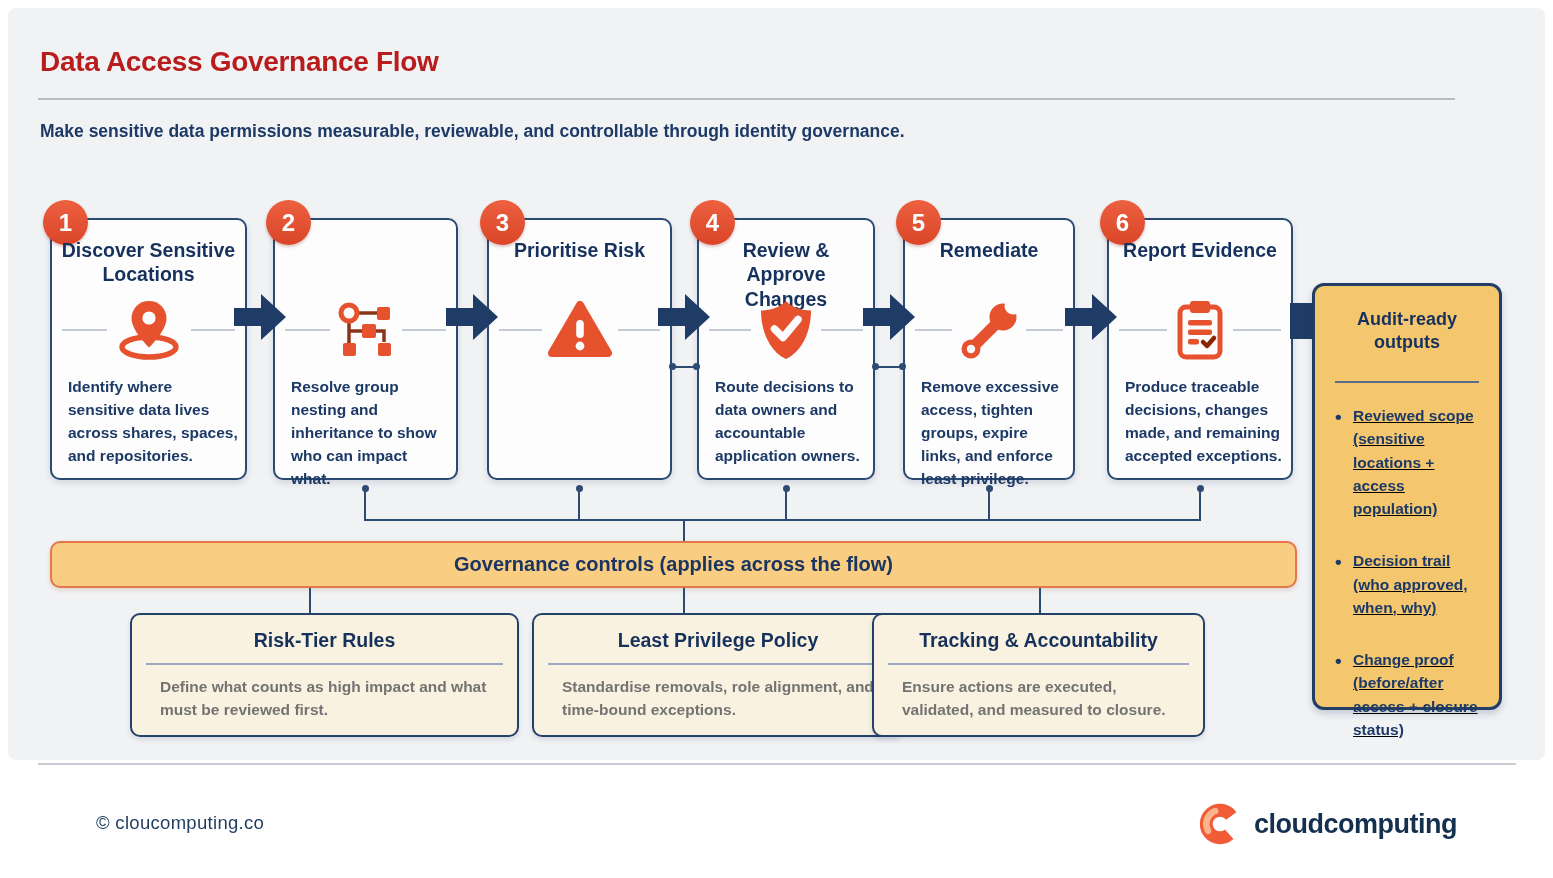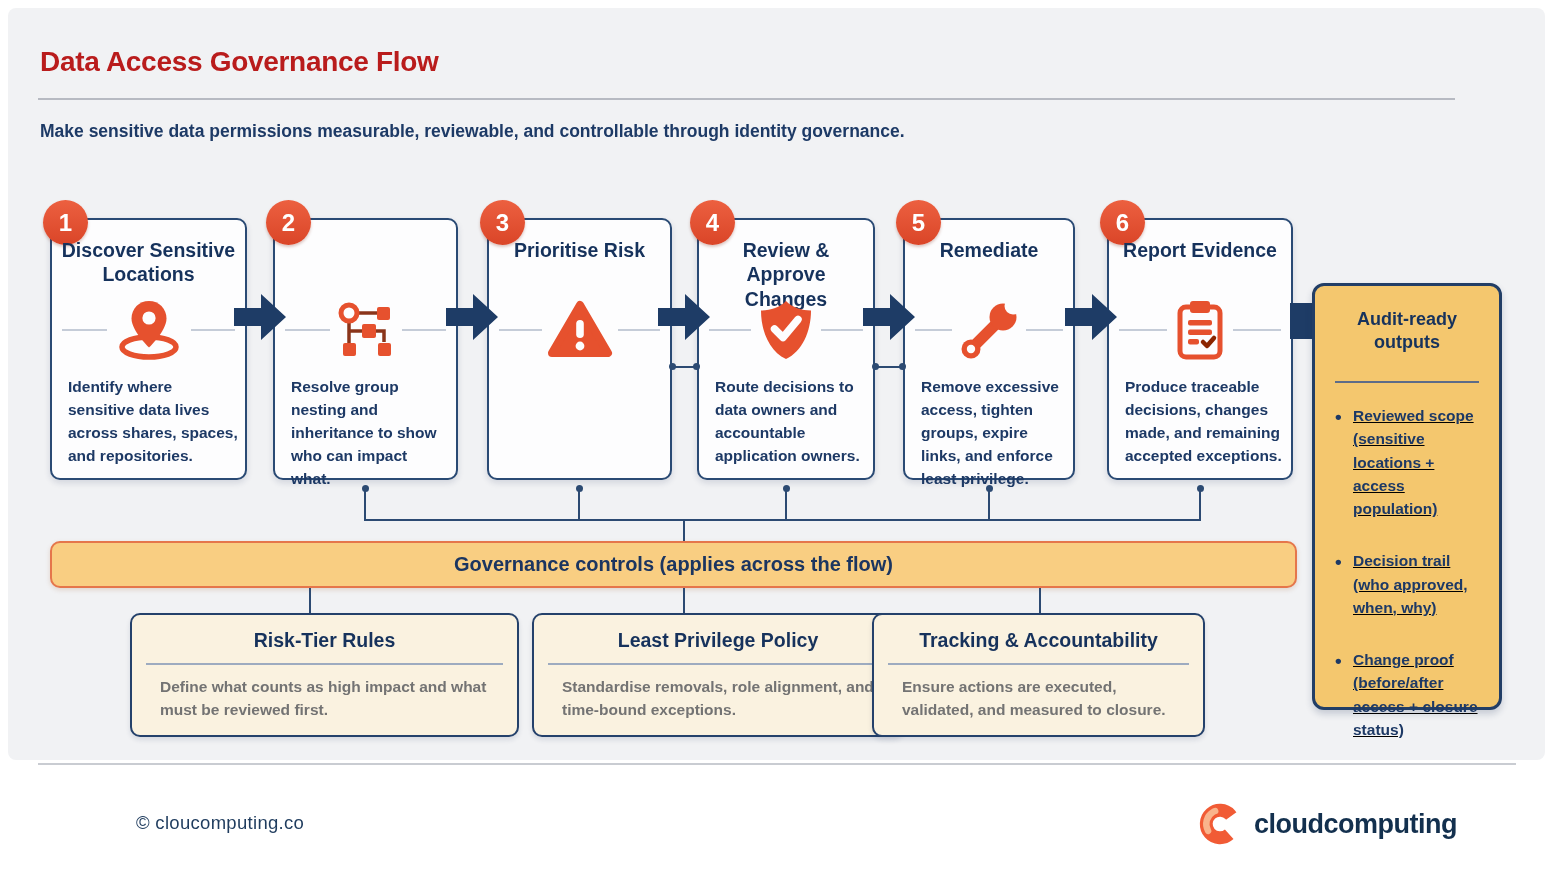--- a/index.html
+++ b/index.html
@@ -36,21 +36,21 @@
   .ctrl-desc { position:absolute; top:60px; left:28px; right:14px; font-size:15.5px; font-weight:600; line-height:1.5; color:#737373; }
 
   .audit-box { left:1312px; top:283px; width:190px; height:427px; background:#f4c76e; border:3px solid #223e66; border-radius:12px; box-shadow:0 4px 7px rgba(25,45,85,.2); z-index:2; }
   .audit-title { position:absolute; top:22px; left:10px; right:10px; text-align:center; font-size:18px; font-weight:800; line-height:1.3; color:#16325c; }
   .audit-rule { position:absolute; top:95px; left:20px; right:20px; height:1.5px; background:#5d6c88; }
   .audit-list { position:absolute; top:118px; left:20px; right:10px; list-style:none;text-decoration:underline; }
   .audit-list li { position:relative; padding-left:18px; margin-bottom:29px; font-size:15.5px; font-weight:600; line-height:1.5; color:#1d3965; }
   .audit-list li::before { content:"•"; position:absolute; left:0; top:-1px; font-size:19px; color:#1d3965; }
 
   .footer-rule { left:38px; top:763px; width:1478px; height:1.5px; background:#c9ccd2; }
-  .footer-copy { left:96px; top:812px; font-size:18.5px; font-weight:400; color:#1f3c5e; letter-spacing:0.3px;margin-left:40px; }
+  .footer-copy { left:96px; top:812px; font-size:18.5px; font-weight:400; color:#1f3c5e; letter-spacing:0.3px; }
   .brand-wrap { left:1198px; top:800px; height:48px; display:flex; align-items:center; gap:12px; }
   .brand-text { font-size:27px; font-weight:700; color:#13304e; letter-spacing:-0.5px; }
 </style>
 </head>
 <body>
 
 <div class="abs bg-panel"></div>
 
 <div class="abs page-title">Data Access Governance Flow</div>
 <div class="abs title-rule"></div>

